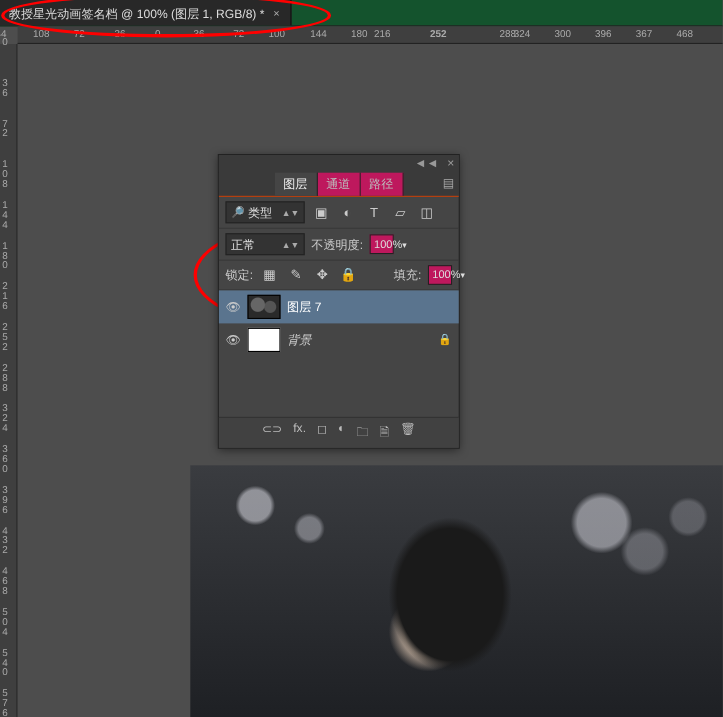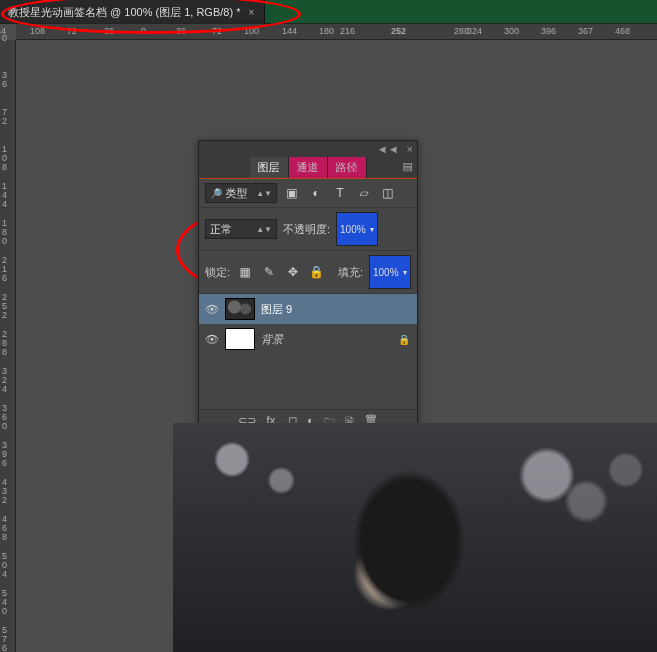--- a/index.html
+++ b/index.html
@@ -103,24 +103,24 @@
     font-size: 11px; flex: 1; height: 20px;
   }
   .arrows { font-size: 8px; color: #aaa; }
   .icon-btn {
     width: 18px; height: 18px; display: flex;
     align-items: center; justify-content: center;
     color: #ccc; font-size: 12px;
   }
   .lock-row { font-size: 11px; color: #ccc; }
   .pct-box {
-    background: #1d4ed8; border: 1px solid #222;
-    width: 42px; height: 18px; display: flex;
+    background: #be185d; border: 1px solid #222;
+    width: 22px; height: 18px; display: flex;
     align-items: center; justify-content: space-between;
-    padding: 16px 3px; font-size: 10px; color: #ddd;
+    padding: 0 3px; font-size: 10px; color: #ddd;
   }
   .layers-list { }
   .layer-row {
     display: flex; align-items: center;
     padding: 4px 6px; gap: 6px;
   }
   .layer-row.selected { background: #5a748e; color: #fff; }
   .eye { width: 14px; text-align: center; color: #ccc; }
   .thumb {
     width: 30px; height: 22px; border: 1px solid #000;
@@ -293,21 +293,21 @@
         <div class="pct-box">
           <span>100%</span>
           <span style="font-size:8px">▾</span>
         </div>
       </div>
 
       <div class="layers-list">
         <div class="layer-row selected">
           <span class="eye">👁</span>
           <div class="thumb img"></div>
-          <span class="layer-name">图层 9</span>
+          <span class="layer-name">图层 7</span>
         </div>
         <div class="layer-row">
           <span class="eye">👁</span>
           <div class="thumb bg"></div>
           <span class="layer-name italic">背景</span>
           <span class="lock-icon">🔒</span>
         </div>
       </div>
       <div class="layers-gap"></div>
 

